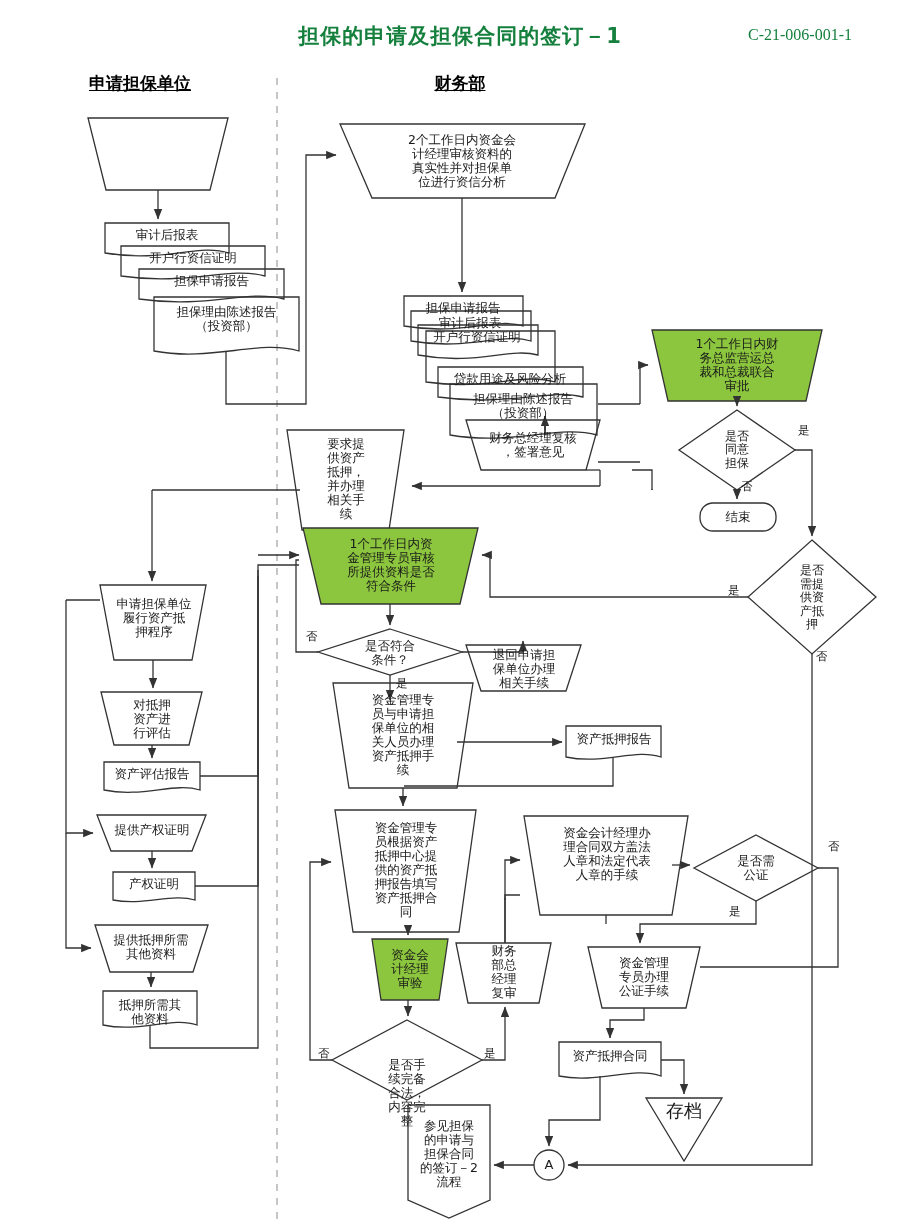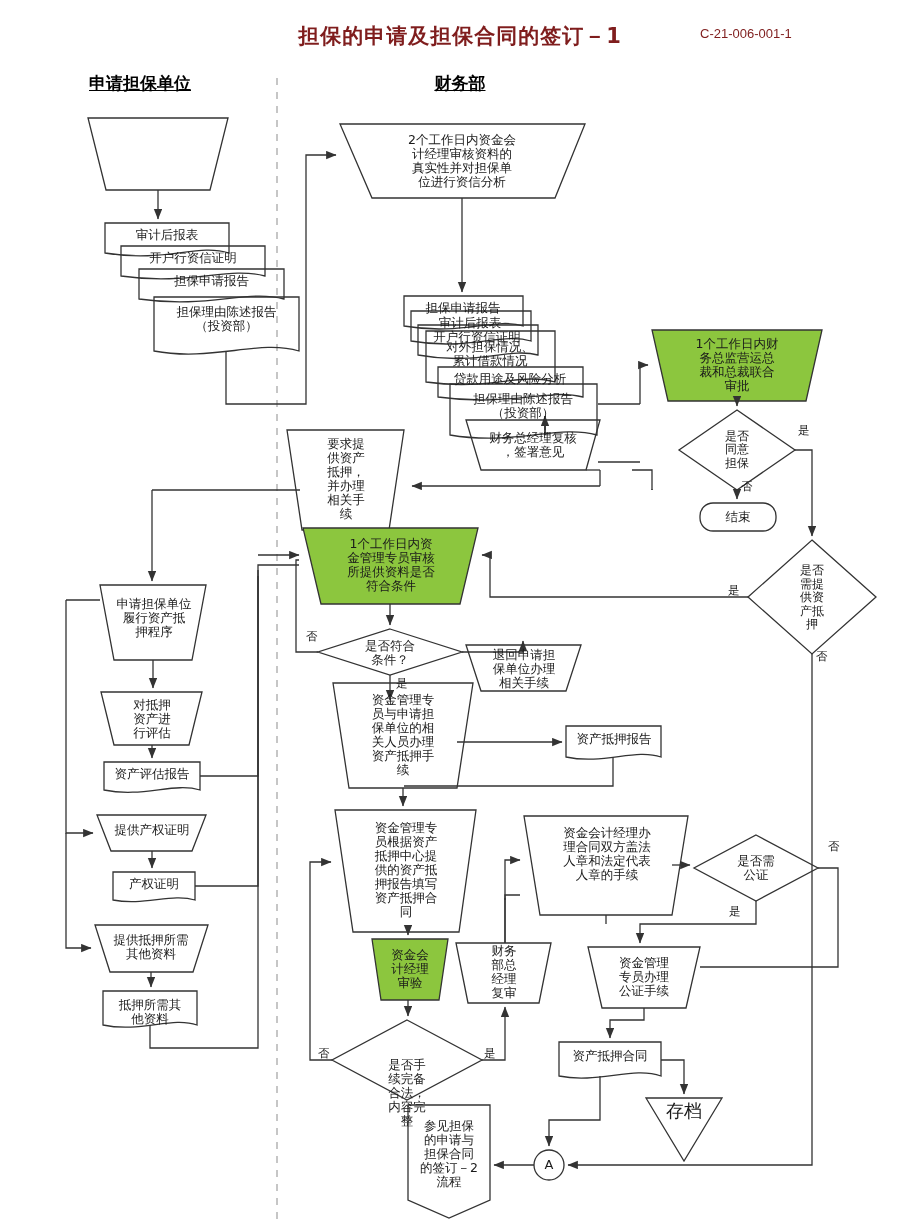--- a/index.html
+++ b/index.html
@@ -22,30 +22,30 @@
     color:#1a1a1a;
     pointer-events:none;
     white-space:pre-line;
     display:flex;
     align-items:center;
     justify-content:center;
   }
   .title{
     position:absolute;
     font-weight:bold;
-    color:#7f1d1d;
+    color:#15803d;
   }
   #doc-title{
     left:0;top:22px;width:920px;text-align:center;
     font-size:21px;letter-spacing:1px;
   }
   #doc-code{
-    left:700px;top:26px;width:200px;text-align:left;
-    font-size:13px;font-weight:normal;
-    font-family:Liberation Sans, sans-serif;
+    left:700px;top:26px;width:200px;text-align:center;
+    font-size:16px;font-weight:normal;
+    font-family:Liberation Serif, serif;
   }
   .swimlane-title{
     position:absolute;
     font-weight:bold;
     font-size:17px;
     text-decoration:underline;
     text-align:center;
   }
   #lane-a-title{left:40px;top:72px;width:200px;}
   #lane-b-title{left:380px;top:72px;width:160px;}
@@ -260,22 +260,20 @@
 （投资部）</div>
 
   <div class="node-text" style="left:372px;top:128px;width:180px;height:66px;font-size:12.5px;">2个工作日内资金会
 计经理审核资料的
 真实性并对担保单
 位进行资信分析</div>
 
   <div class="node-text" style="left:406px;top:297px;width:114px;height:22px;font-size:12.5px;">担保申请报告</div>
   <div class="node-text" style="left:413px;top:312px;width:114px;height:22px;font-size:12.5px;">审计后报表</div>
   <div class="node-text" style="left:420px;top:326px;width:114px;height:22px;font-size:12.5px;">开户行资信证明</div>
-  <div class="node-text" style="left:428px;top:334px;width:124px;height:40px;font-size:12.5px;">对外担保情况、
-累计借款情况</div>
   <div class="node-text" style="left:440px;top:368px;width:140px;height:22px;font-size:12.5px;">贷款用途及风险分析</div>
   <div class="node-text" style="left:452px;top:387px;width:142px;height:38px;font-size:12.5px;">担保理由陈述报告
 （投资部）</div>
 
   <div class="node-text" style="left:472px;top:425px;width:122px;height:40px;font-size:12.5px;">财务总经理复核
 ，签署意见</div>
 
   <div class="node-text" style="left:660px;top:332px;width:154px;height:66px;font-size:12.5px;">1个工作日内财
 务总监营运总
 裁和总裁联合

